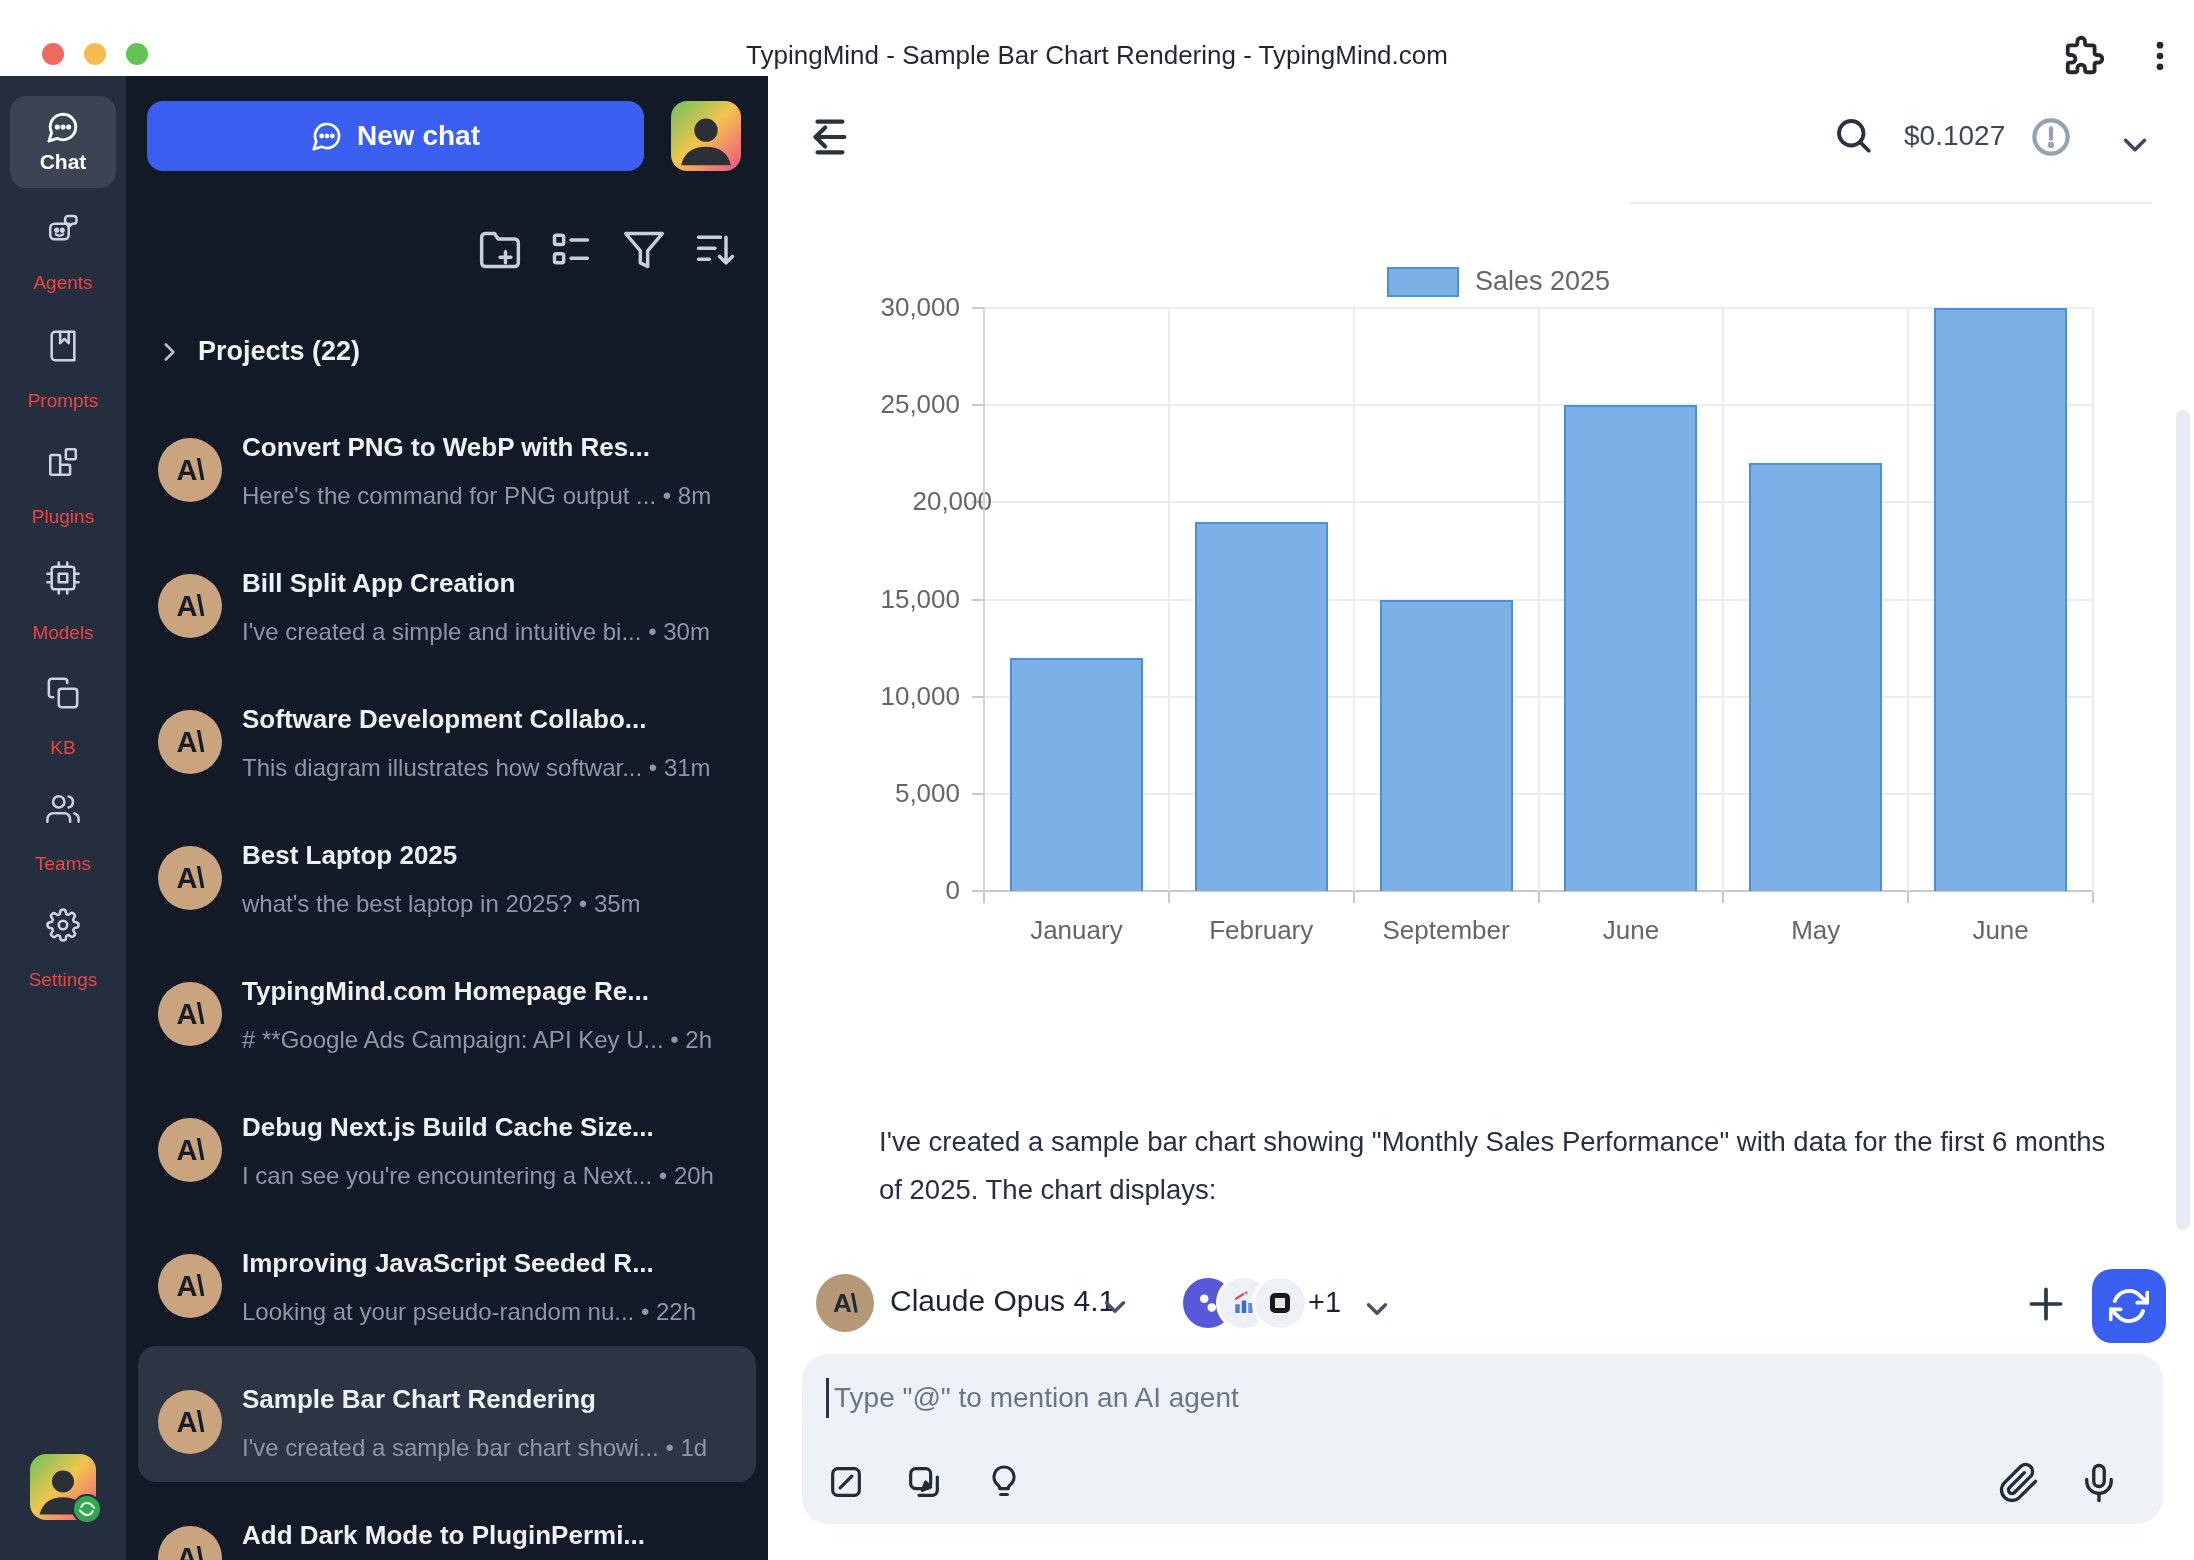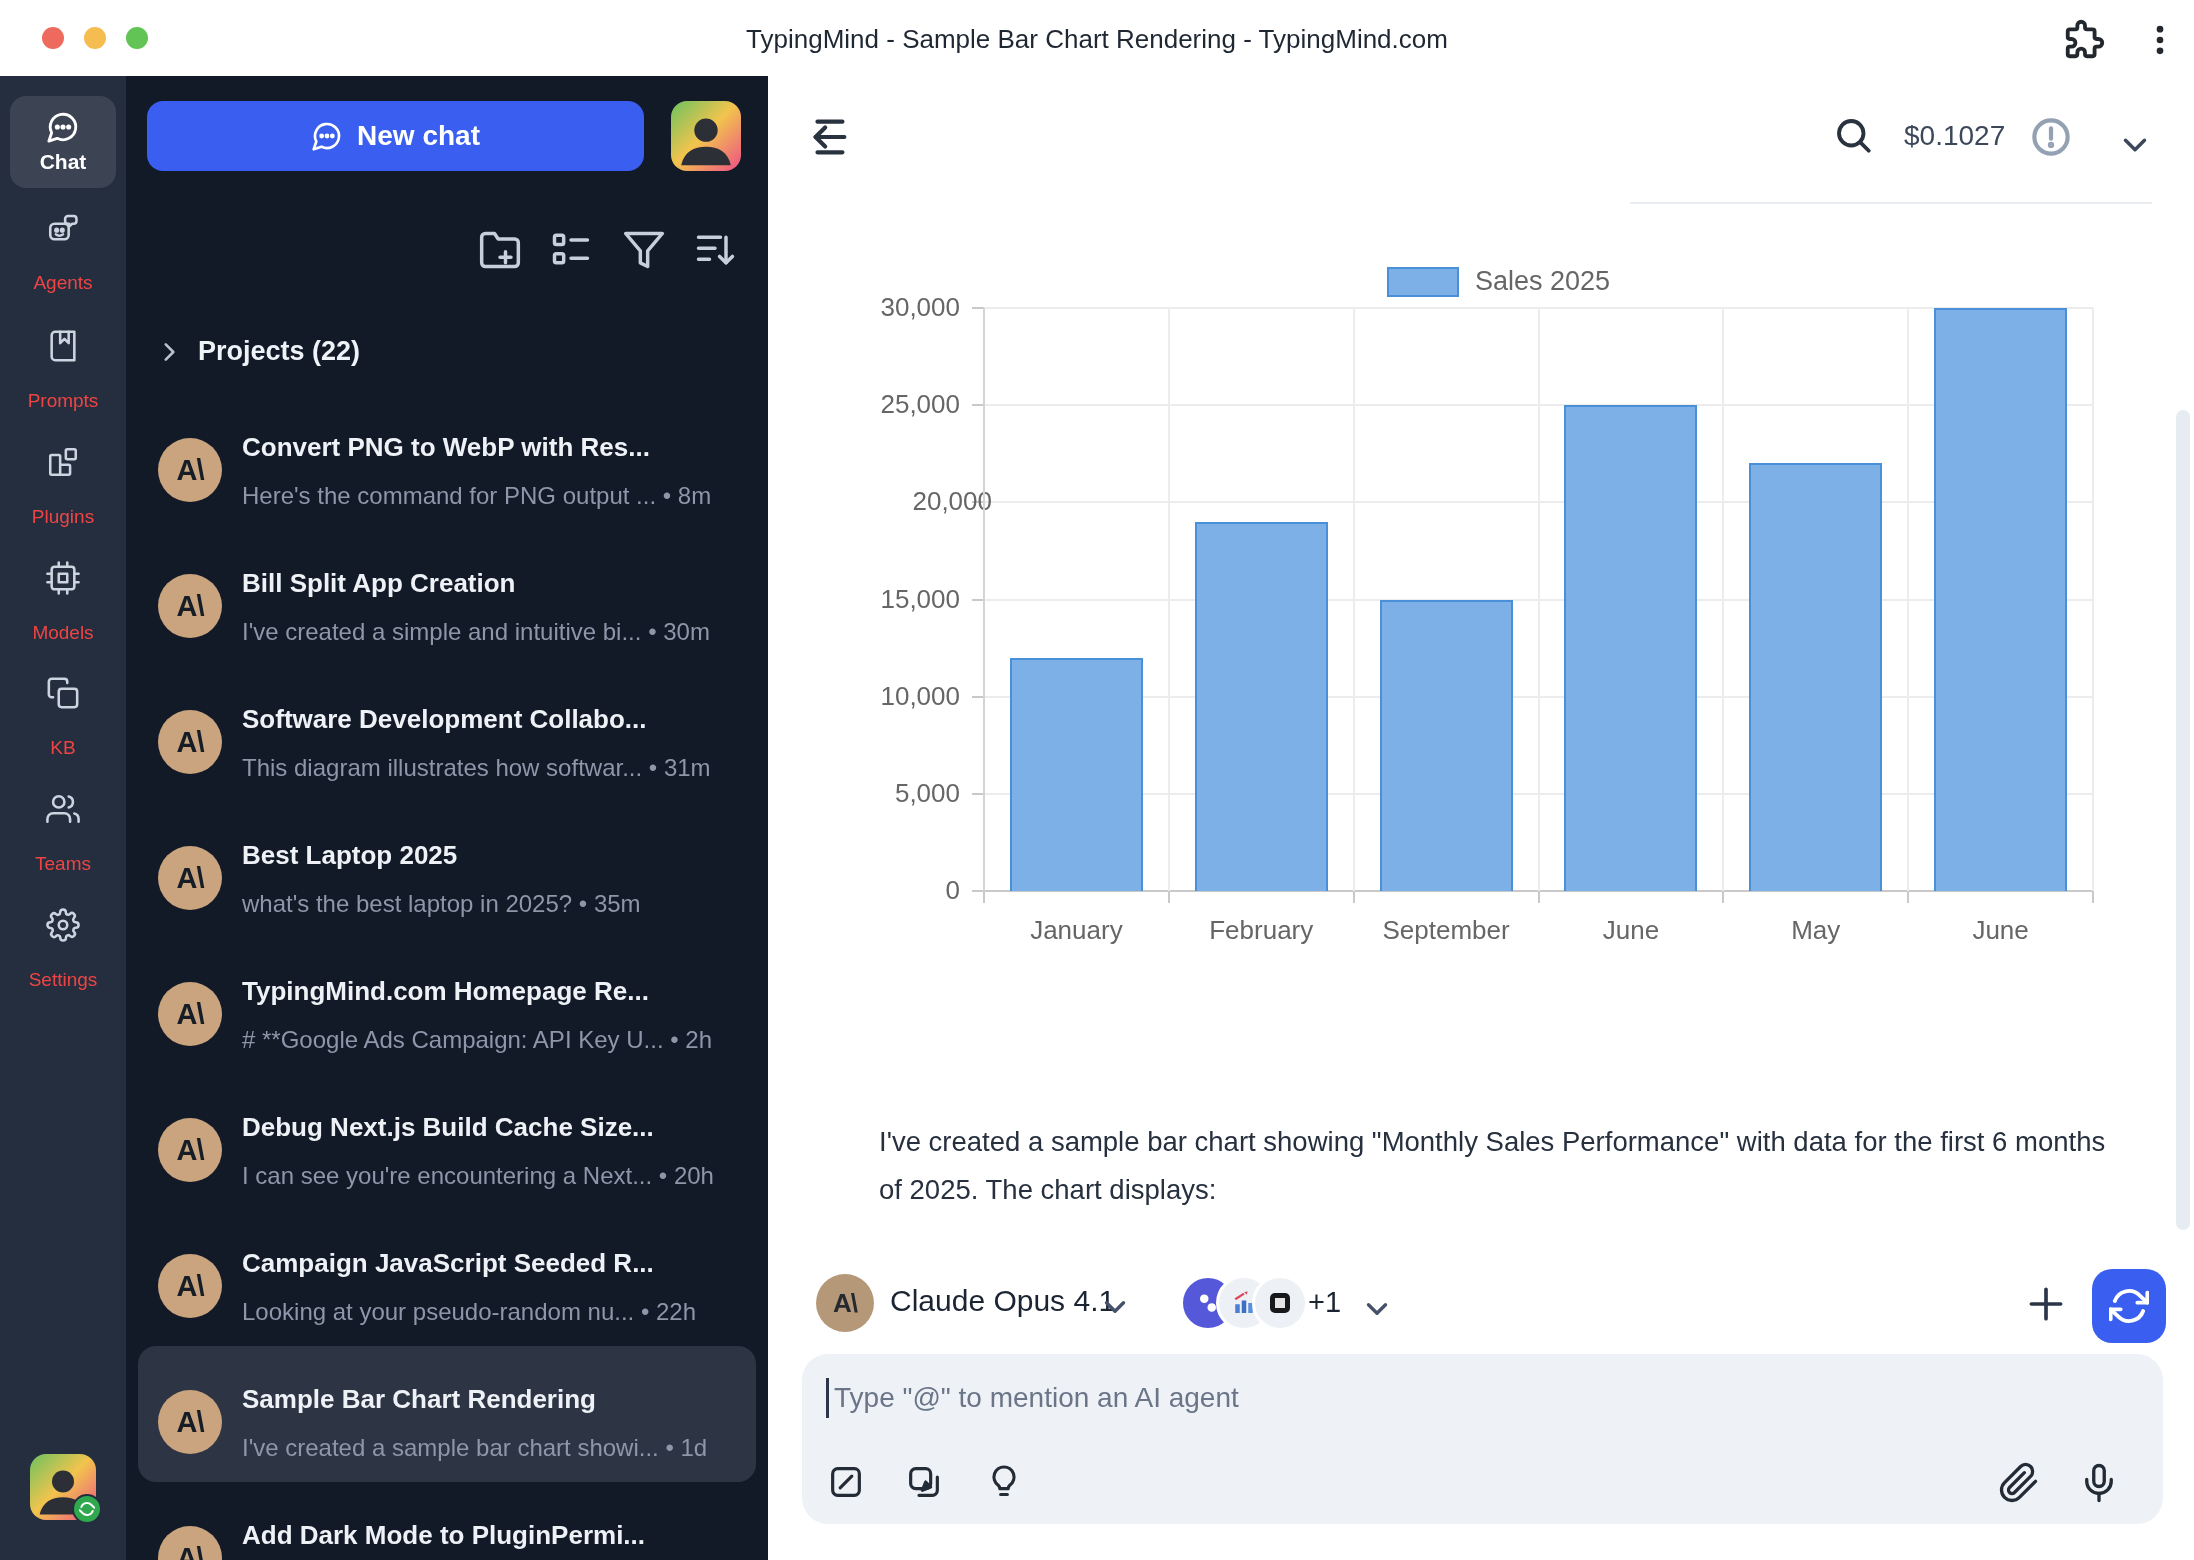--- a/index.html
+++ b/index.html
@@ -1,20 +1,20 @@
 <!DOCTYPE html>
 <html><head>
 <meta charset="utf-8">
 <style>
   html,body{margin:0;padding:0;width:2194px;height:1560px;overflow:hidden;background:#fff;
     font-family:"Liberation Sans","DejaVu Sans",sans-serif;-webkit-font-smoothing:antialiased;}
   svg{display:block;}
 
   
-  .titlebar{position:absolute;left:0;top:0;width:2194px;height:89px;background:#fff;border-bottom:1px solid #ececec;box-sizing:border-box;}
+  .titlebar{position:absolute;left:0;top:16px;width:2194px;height:89px;background:#fff;border-bottom:1px solid #ececec;box-sizing:border-box;}
   .tl{position:absolute;top:27px;width:22px;height:22px;border-radius:50%;}
   .tl.r{left:42px;background:#ef6a5e;}
   .tl.y{left:84px;background:#f5bd4f;}
   .tl.g{left:126px;background:#61c454;}
   .window-title{position:absolute;left:0;top:24px;width:100%;text-align:center;font-size:26px;color:#1f2733;font-weight:500;}
   .tb-icon{position:absolute;top:16px;color:#23282e;}
 
   
   .rail{position:absolute;left:0;top:76px;width:126px;height:1484px;background:#252e3e;}
   .rail-chat{position:absolute;left:10px;top:20px;width:106px;height:92px;background:#3c4454;border-radius:16px;
@@ -305,21 +305,21 @@
     <div class="chat-avatar">
           <span class="alogo">A\</span>
         </div>
     <div class="chat-title">Debug Next.js Build Cache Size...</div>
     <div class="chat-meta"><span class="snip">I can see you're encountering a Next...</span> <span class="time">• 20h</span></div>
   </div>
       <div class="chat-item" style="top: 816px;">
     <div class="chat-avatar">
           <span class="alogo">A\</span>
         </div>
-    <div class="chat-title">Campaign JavaScript Seeded R...</div>
+    <div class="chat-title">Improving JavaScript Seeded R...</div>
     <div class="chat-meta"><span class="snip">Looking at your pseudo-random nu...</span> <span class="time">• 22h</span></div>
   </div>
       <div class="chat-item active" style="top: 952px;">
     <div class="chat-avatar">
           <span class="alogo">A\</span>
         </div>
     <div class="chat-title">Sample Bar Chart Rendering</div>
     <div class="chat-meta"><span class="snip">I've created a sample bar chart showi...</span> <span class="time">• 1d</span></div>
   </div>
       <div class="chat-item" style="top: 1088px;">

